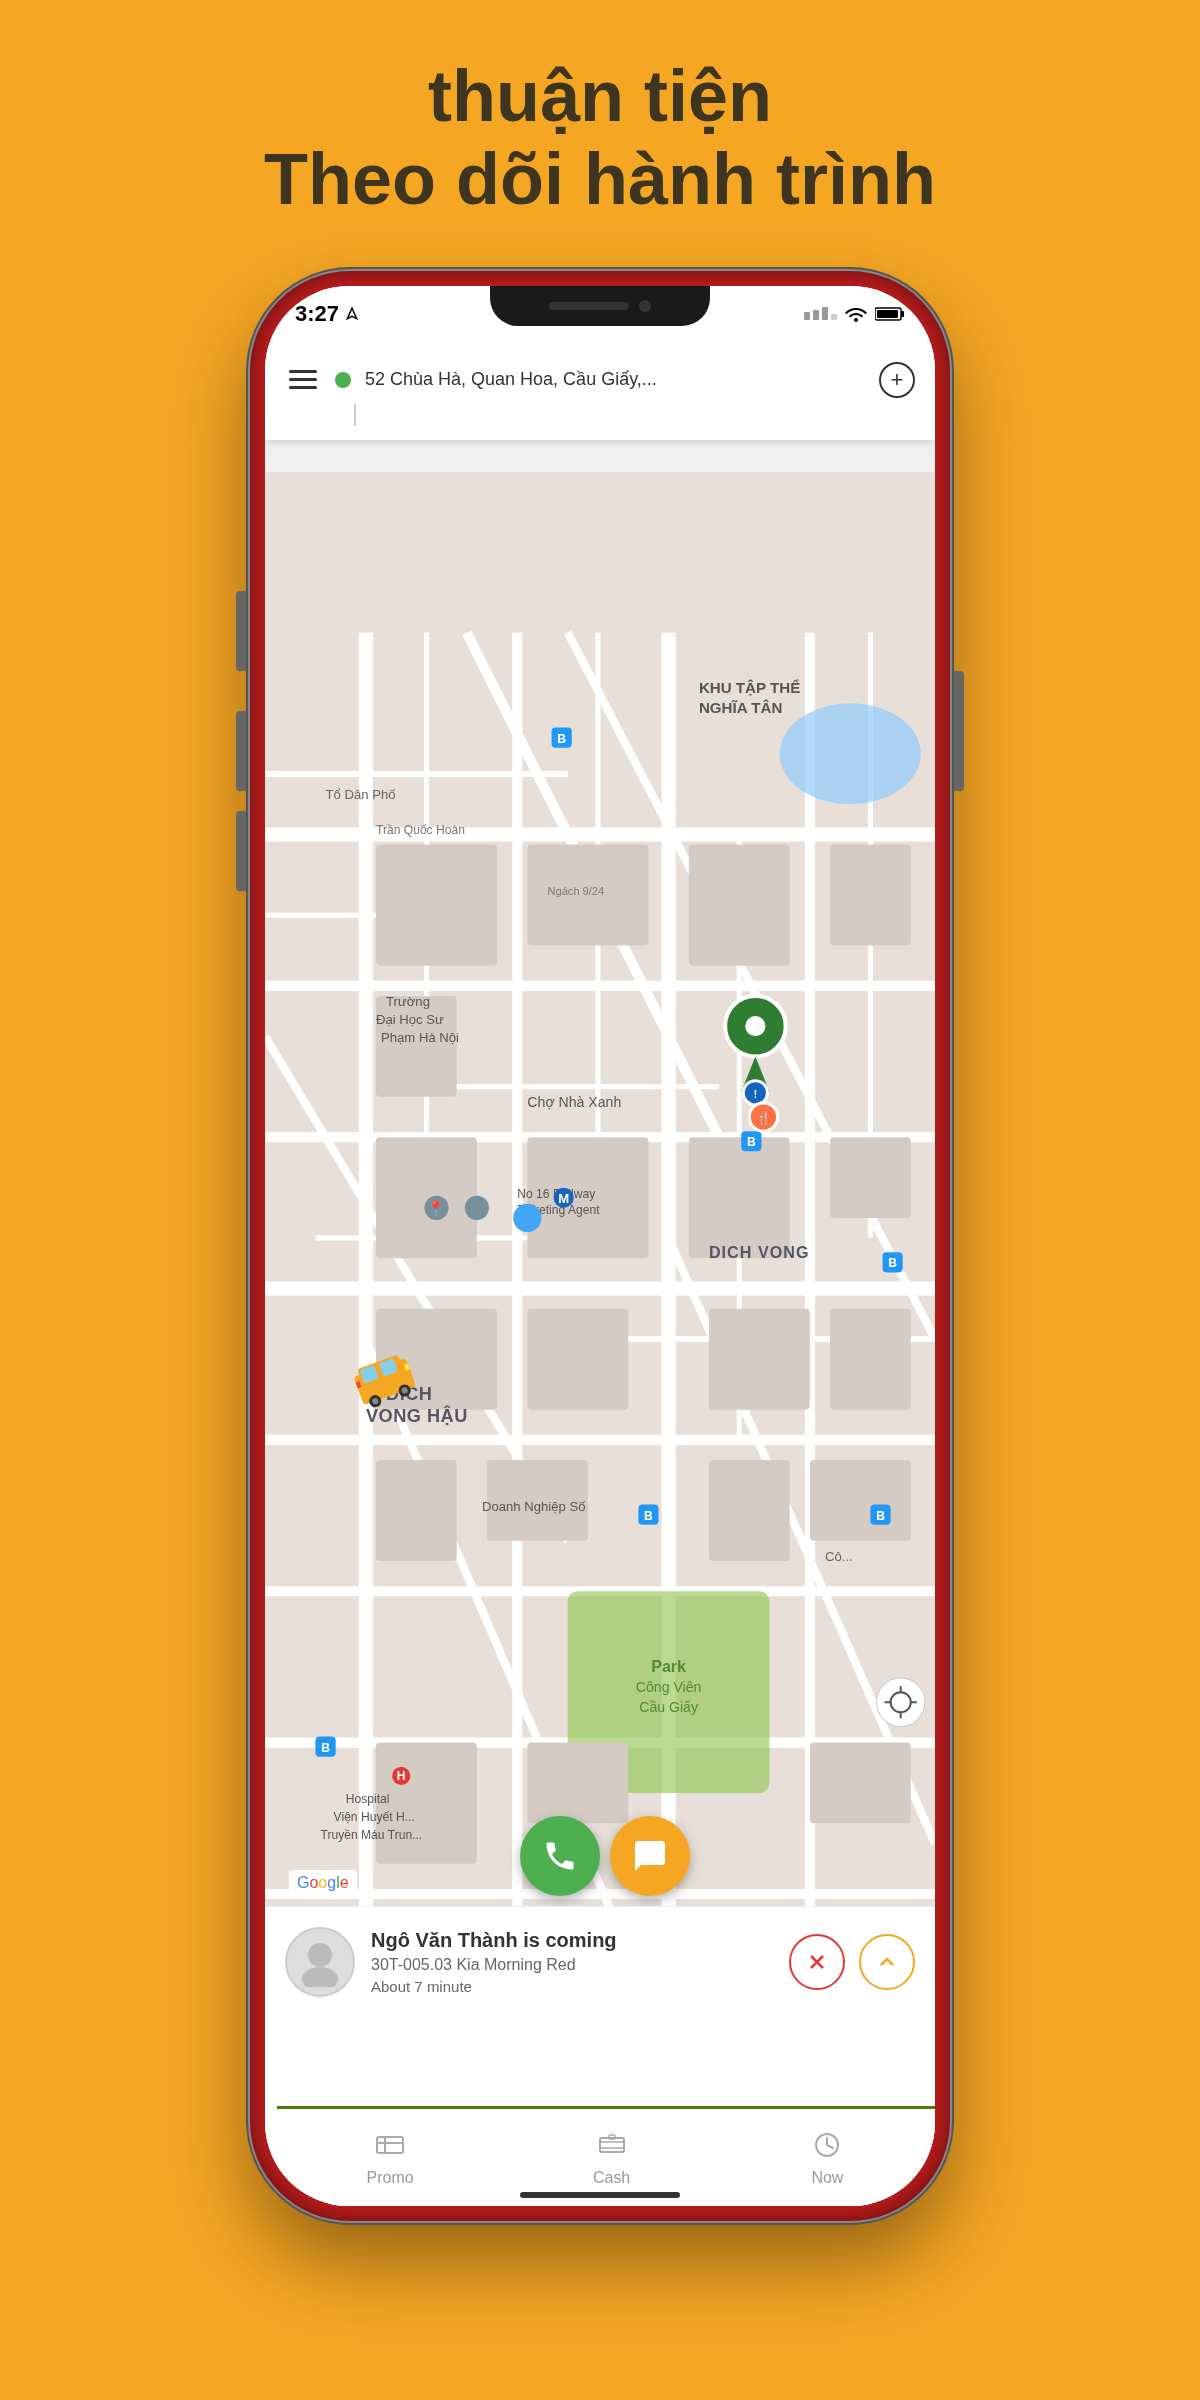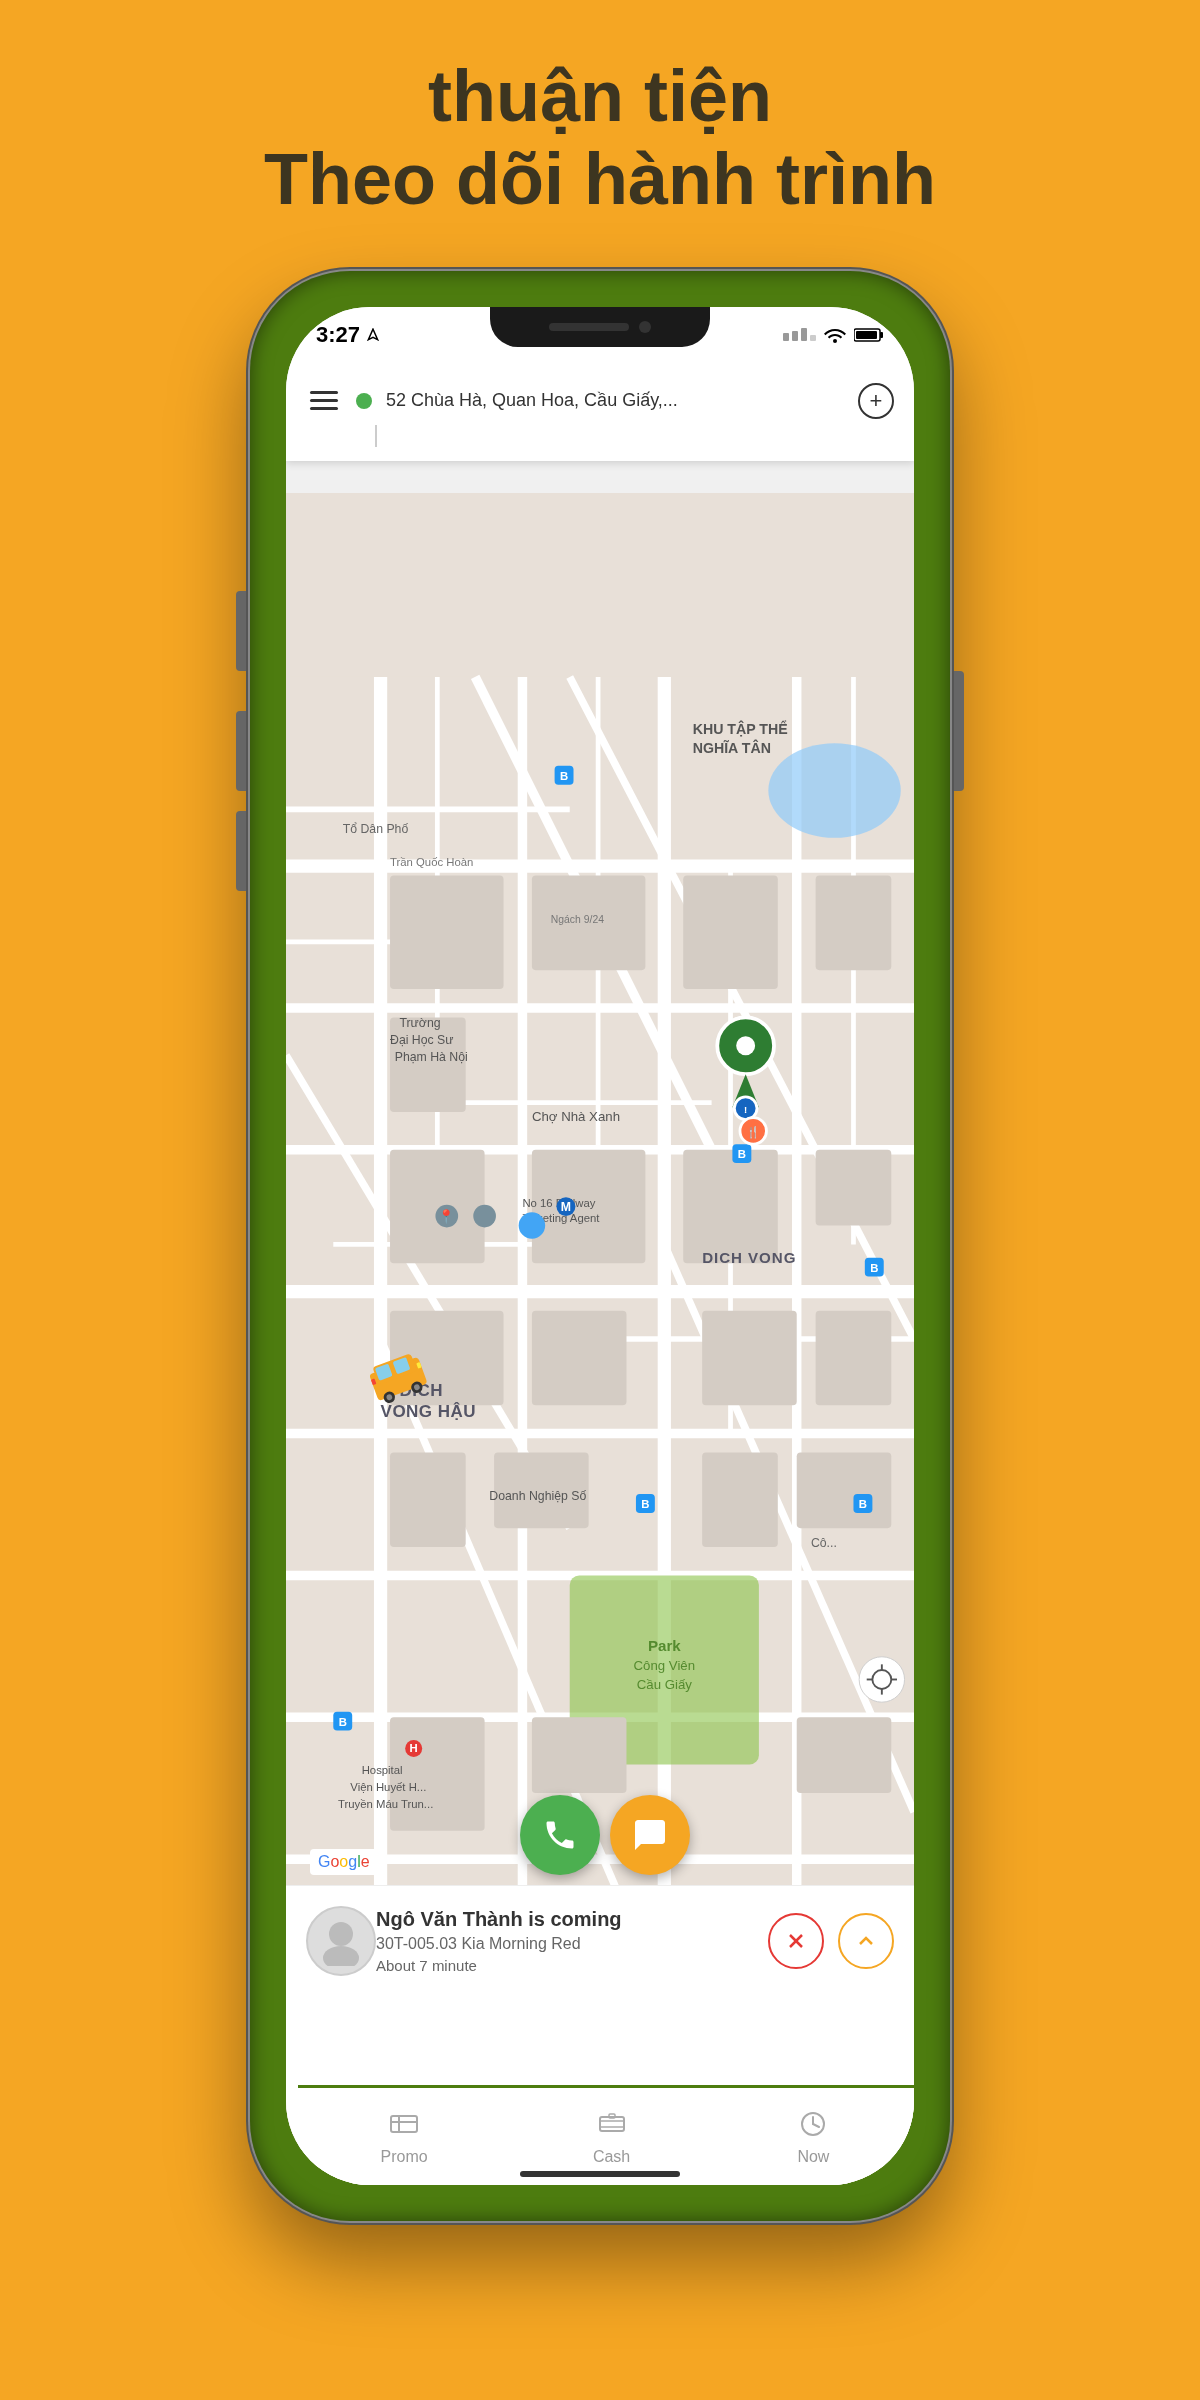--- a/index.html
+++ b/index.html
@@ -16,29 +16,29 @@
     .phone-wrapper {
       display: flex;
       justify-content: center;
       align-items: center;
       padding: 20px 0;
     }
 
     .phone-frame {
       width: 700px;
       height: 1950px;
-      background: #4d7c0f;
+      background: #b91c1c;
       border-radius: 100px;
       position: relative;
       box-shadow:
         0 0 0 2px #888,
         0 0 0 4px #555,
         inset 0 0 20px rgba(0,0,0,0.5),
         0 40px 80px rgba(0,0,0,0.4);
-      padding: 36px;
+      padding: 15px;
     }
 
     
     .phone-frame::before {
       content: '';
       position: absolute;
       left: -14px;
       top: 320px;
       width: 10px;
       height: 80px;
@@ -309,20 +309,21 @@
       background: white;
       border-top: 1px solid #eee;
       height: 300px;
       z-index: 50;
     }
 
     .driver-row {
       display: flex;
       align-items: center;
       padding: 20px 20px 10px;
+      gap: 16px;
     }
 
     .driver-avatar {
       width: 70px;
       height: 70px;
       border-radius: 50%;
       background: #ddd;
       flex-shrink: 0;
       display: flex;
       align-items: center;

